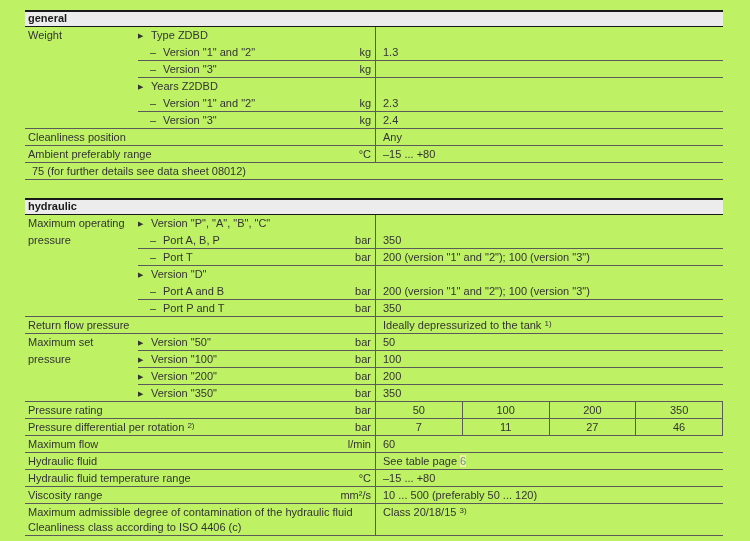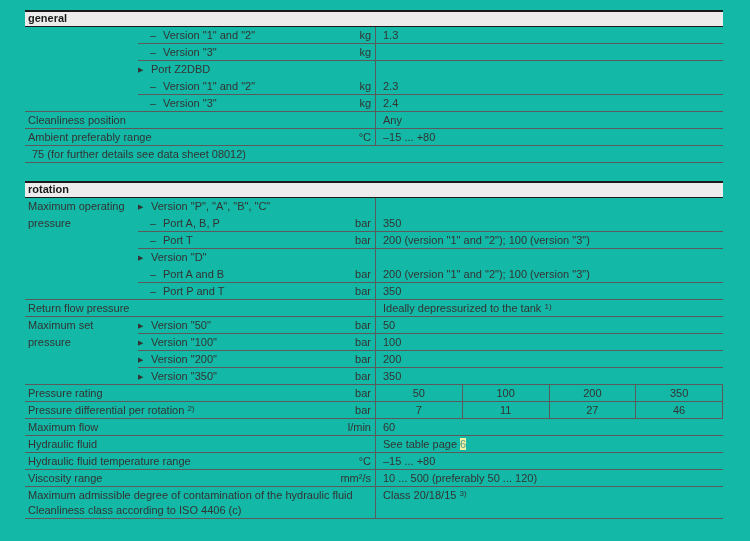--- a/index.html
+++ b/index.html
@@ -1,18 +1,18 @@
 <!DOCTYPE html>
 <html><head>
 <meta charset="utf-8">
 <style>
   * { box-sizing: border-box; }
   html,body { margin:0; padding:0; background:#ffffff; }
   body { font-family:"Liberation Sans", sans-serif; color:#333333; }
-  .page { width:750px; height:541px; background:#14b8a6; overflow:hidden; position:relative; }
+  .page { width:750px; height:541px; background:#bef264; overflow:hidden; position:relative; }
   .tbl { margin-left:25px; width:698px; font-size:11px; }
   .tbl.first { padding-top:10px; margin-top:0; }
   .tbl.second { margin-top:18px; }
   .shead {
     height:17px; background:#ececec; border-top:2px solid #1a1a1a; border-bottom:1px solid #1a1a1a;
     font-weight:bold; color:#1a1a1a; line-height:13px; padding-left:3px;
   }
   .row { display:flex; height:17px; line-height:17px; position:relative; }
   .row.h2 { height:32px; line-height:15px; }
   .h2 .c1, .h2 .right { padding-top:1px; }
@@ -36,20 +36,30 @@
   .plink { background:#f4f0a1; color:#4d9d91; text-decoration:none; cursor:pointer; }
 </style>
 </head>
 <body>
 
 <div class="page">
 
   <div class="tbl first">
     <div class="shead">general</div>
 
+    <div class="row">
+      <div class="left">
+        <div class="c1"><span>Weight</span></div>
+        <div class="c2">
+          <span class="marker tri">▶</span>
+          <span>Type ZDBD</span>
+        </div>
+      </div>
+      <div class="right"></div>
+    </div>
 
     <div class="row bp">
       <div class="left">
         <div class="c1"></div>
         <div class="c2 ind">
           <span class="marker">–</span>
           <span>Version "1" and "2"</span>
         </div>
         <div class="unit">kg</div>
       </div>
@@ -65,21 +75,21 @@
         </div>
         <div class="unit">kg</div>
       </div>
     </div>
 
     <div class="row">
       <div class="left">
         <div class="c1"></div>
         <div class="c2">
           <span class="marker tri">▶</span>
-          <span>Port Z2DBD</span>
+          <span>Years Z2DBD</span>
         </div>
       </div>
       <div class="right"></div>
     </div>
 
     <div class="row bp">
       <div class="left">
         <div class="c1"></div>
         <div class="c2 ind">
           <span class="marker">–</span>
@@ -116,21 +126,21 @@
       </div>
       <div class="right"><span>–15 ... +80</span></div>
     </div>
 
     <div class="row bf">
       <div class="right"><span>75 (for further details see data sheet 08012)</span></div>
     </div>
   </div>
 
   <div class="tbl second">
-    <div class="shead">rotation</div>
+    <div class="shead">hydraulic</div>
 
     <div class="row">
       <div class="left">
         <div class="c1"><span>Maximum operating pressure</span></div>
         <div class="c2">
           <span class="marker tri">▶</span>
           <span>Version "P", "A", "B", "C"</span>
         </div>
       </div>
       <div class="right"></div>

